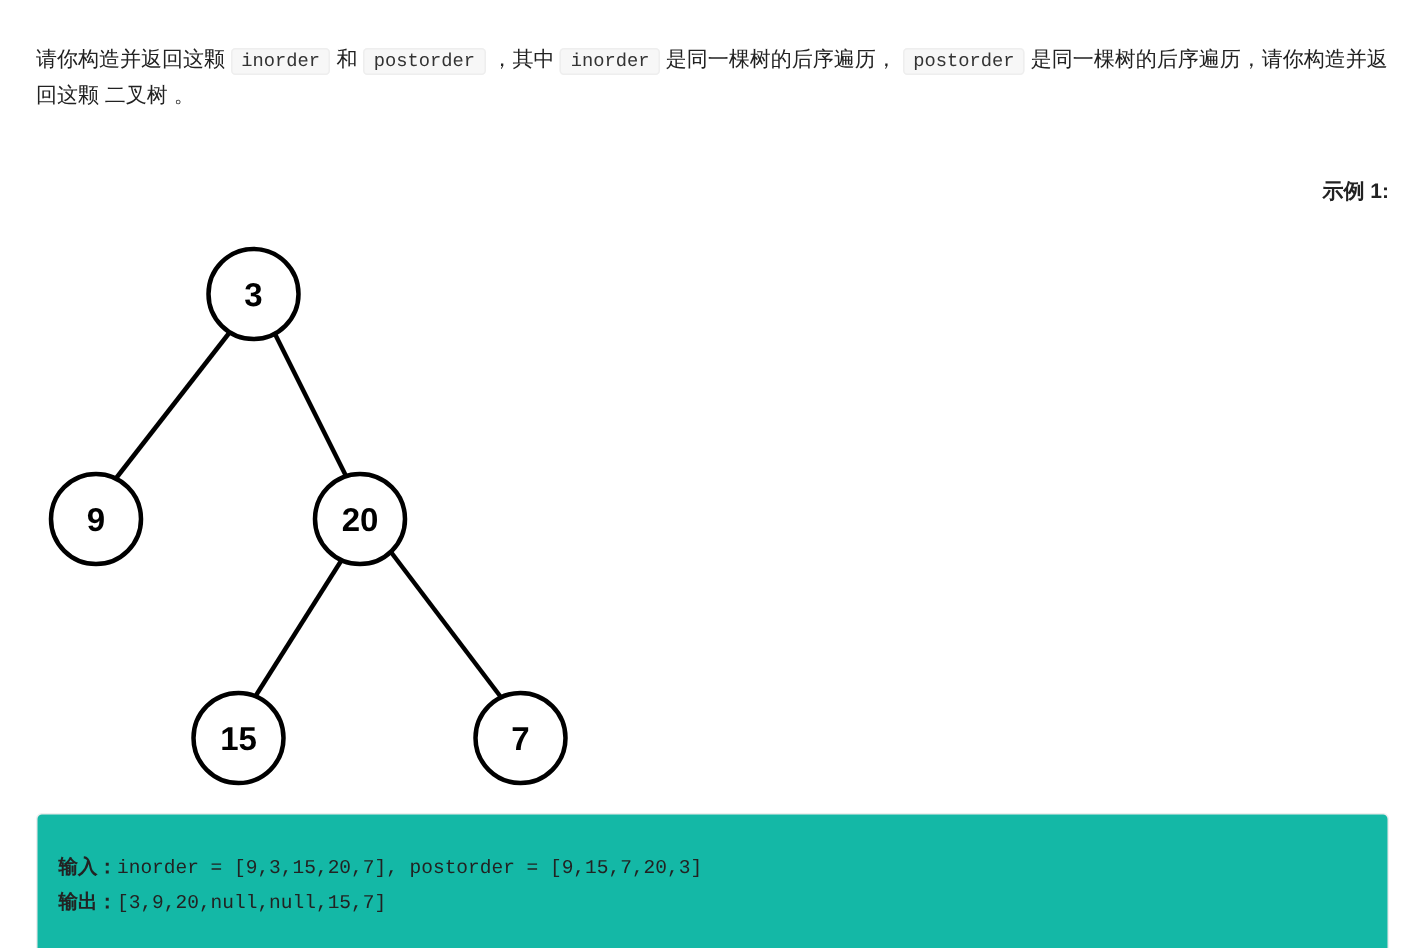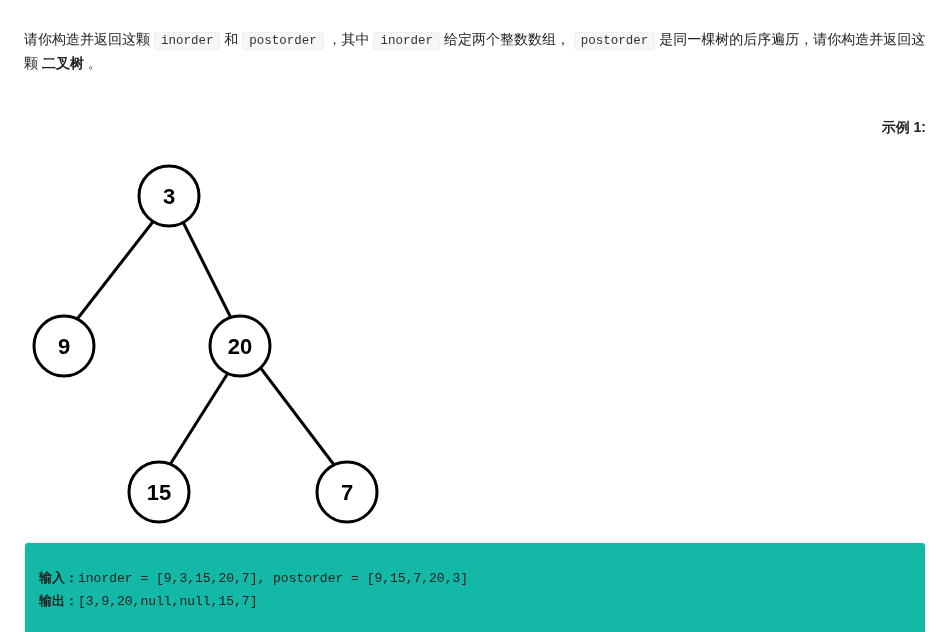--- a/index.html
+++ b/index.html
@@ -22,21 +22,21 @@
     .code-inline {
       font-family: "SFMono-Regular", Consolas, "Liberation Mono", Menlo, monospace;
       background: #f7f7f7;
       border: 1px solid #eee;
       border-radius: 3px;
       padding: 1px 6px;
       font-size: 12.5px;
       color: #333;
     }
     .strong-text {
-      font-weight: 700;
+      font-weight: 400;
     }
     .example-title {
       font-weight: 700;
       margin-bottom: 14px;
       font-size: 14px;
       text-align: right;
     }
     .tree-svg {
       display: block;
       margin-bottom: 8px;
@@ -54,21 +54,21 @@
     }
     .code-block .label {
       font-weight: 700;
       font-family: -apple-system, BlinkMacSystemFont, "Segoe UI", "PingFang SC", "Hiragino Sans GB", "Microsoft YaHei", sans-serif;
     }
   </style>
 </head>
 <body>
 
 <div class="problem-desc">
-  <span>请你构造并返回这颗 </span><code class="code-inline">inorder</code><span> 和 </span><code class="code-inline">postorder</code><span> ，其中 </span><code class="code-inline">inorder</code><span> 给定两个整数数组， </span><code class="code-inline">postorder</code><span> 是同一棵树的后序遍历，请你构造并返回这颗 </span><em class="strong-text" style="font-style:normal">二叉树</em><span> 。</span>
+  <span>请你构造并返回这颗 </span><code class="code-inline">inorder</code><span> 和 </span><code class="code-inline">postorder</code><span> ，其中 </span><code class="code-inline">inorder</code><span> 是同一棵树的后序遍历， </span><code class="code-inline">postorder</code><span> 是同一棵树的后序遍历，请你构造并返回这颗 </span><em class="strong-text" style="font-style:normal">二叉树</em><span> 。</span>
 </div>
 
 <div class="example-title">示例 1:</div>
 
 <svg class="tree-svg" width="360" height="380" viewBox="0 0 360 380">
   <g stroke="#000" stroke-width="3" fill="none">
     <line x1="135" y1="60" x2="40" y2="182"></line>
     <line x1="155" y1="60" x2="216" y2="182"></line>
     <line x1="216" y1="200" x2="135" y2="328"></line>
     <line x1="226" y1="200" x2="323" y2="328"></line>

